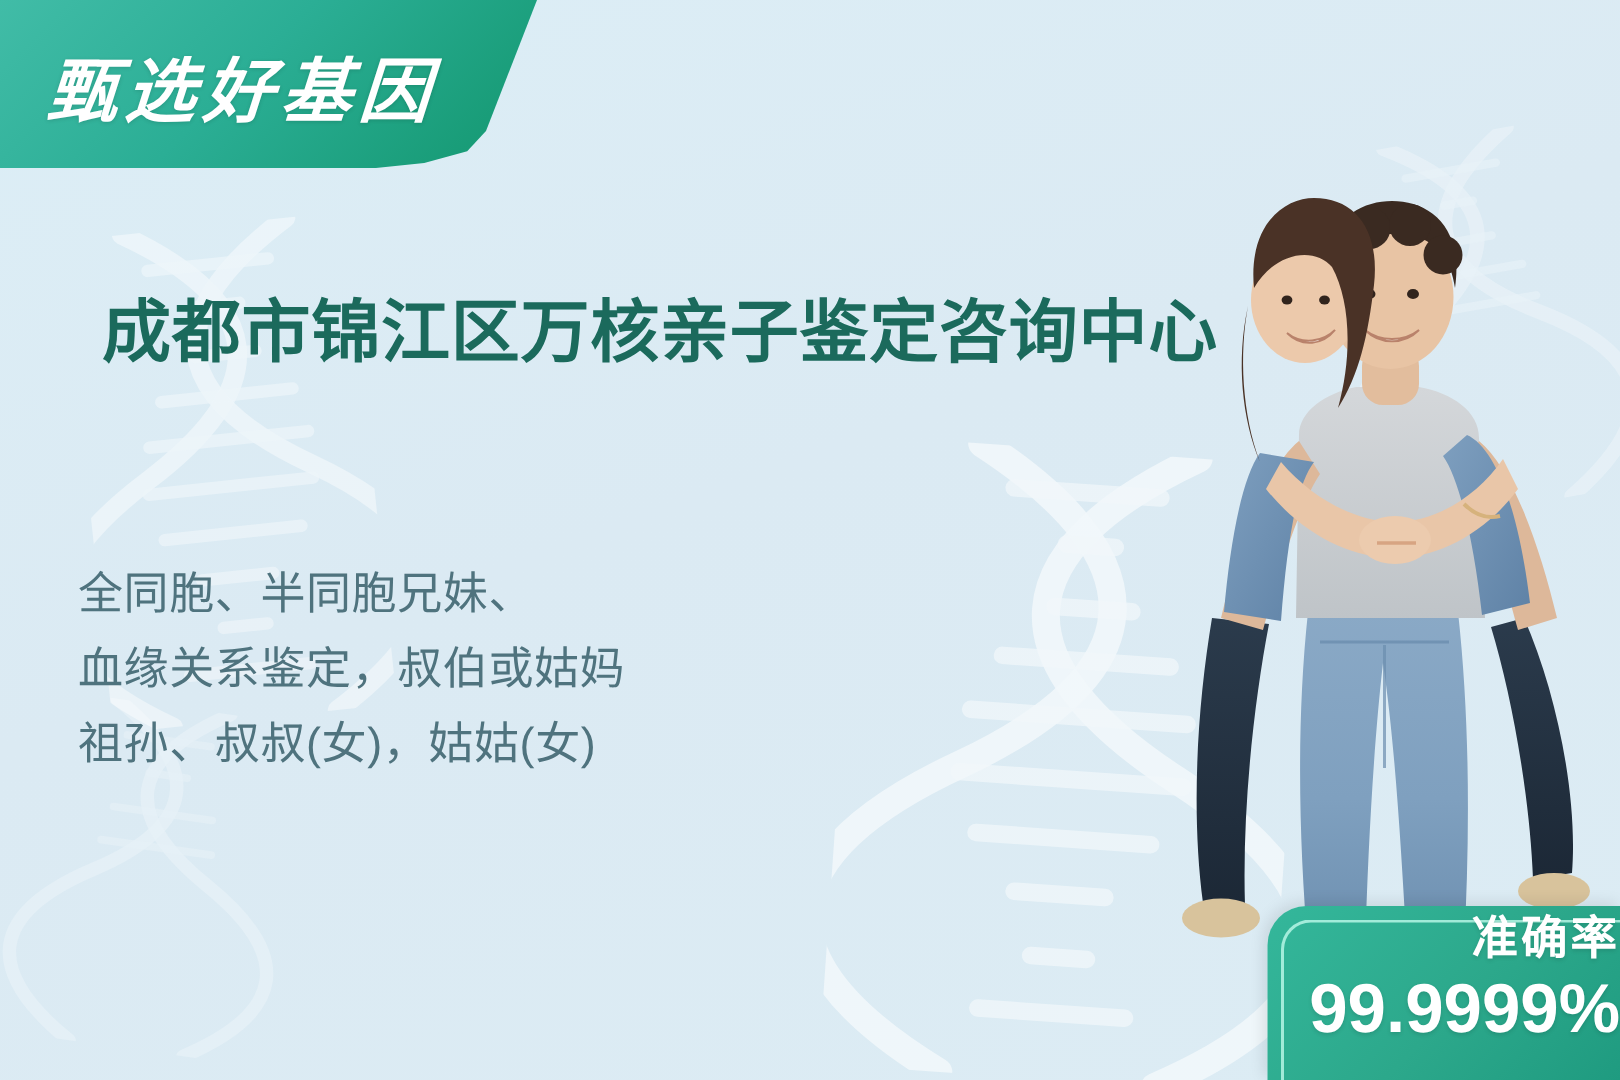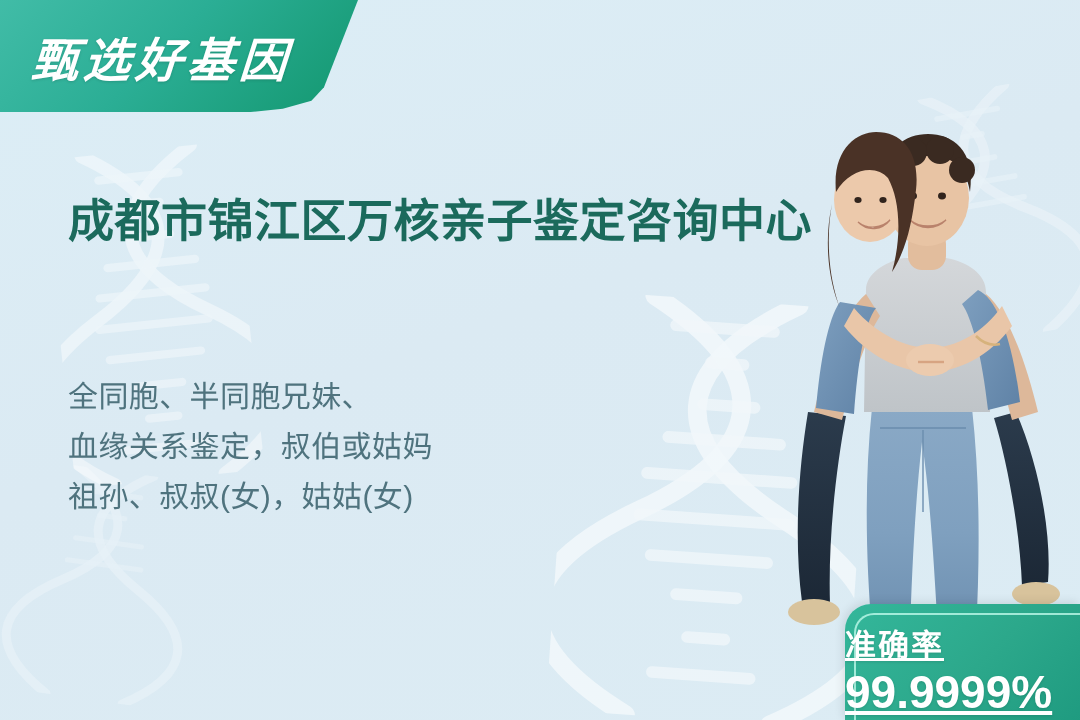--- a/index.html
+++ b/index.html
@@ -77,21 +77,21 @@
     position: absolute;
     left: 52px;
     top: 372px;
     width: 560px;
     color: #4f737e;
     font-size: 30px;
     font-weight: 300;
     line-height: 1.67;
     letter-spacing: 0.4px;
   }
-  .body-copy .line { display: block; white-space: nowrap; margin-left: 16px; }
+  .body-copy .line { display: block; white-space: nowrap; }
 
   
   .photo {
     position: absolute;
     right: 0;
     top: 112px;
     width: 300px;
     height: 545px;
     overflow: hidden;
   }
@@ -138,24 +138,23 @@
     right: -20px;
     bottom: -20px;
     border-top: 2px solid rgba(200,255,240,0.75);
     border-left: 2px solid rgba(200,255,240,0.75);
     border-top-left-radius: 20px;
     pointer-events: none;
   }
   .badge-inner {
     position: relative;
     z-index: 2;
-    padding-top: 24px;
-    text-align: left;
+    padding-top: 4px;
+    text-align: right;
     color: #ffffff;
-    text-decoration: underline;
   }
   .badge-label {
     font-size: 31px;
     font-weight: 700;
     letter-spacing: 2px;
     line-height: 1.15;
     text-shadow: 0 1px 3px rgba(0,0,0,0.12);
   }
   .badge-value {
     font-size: 46px;

